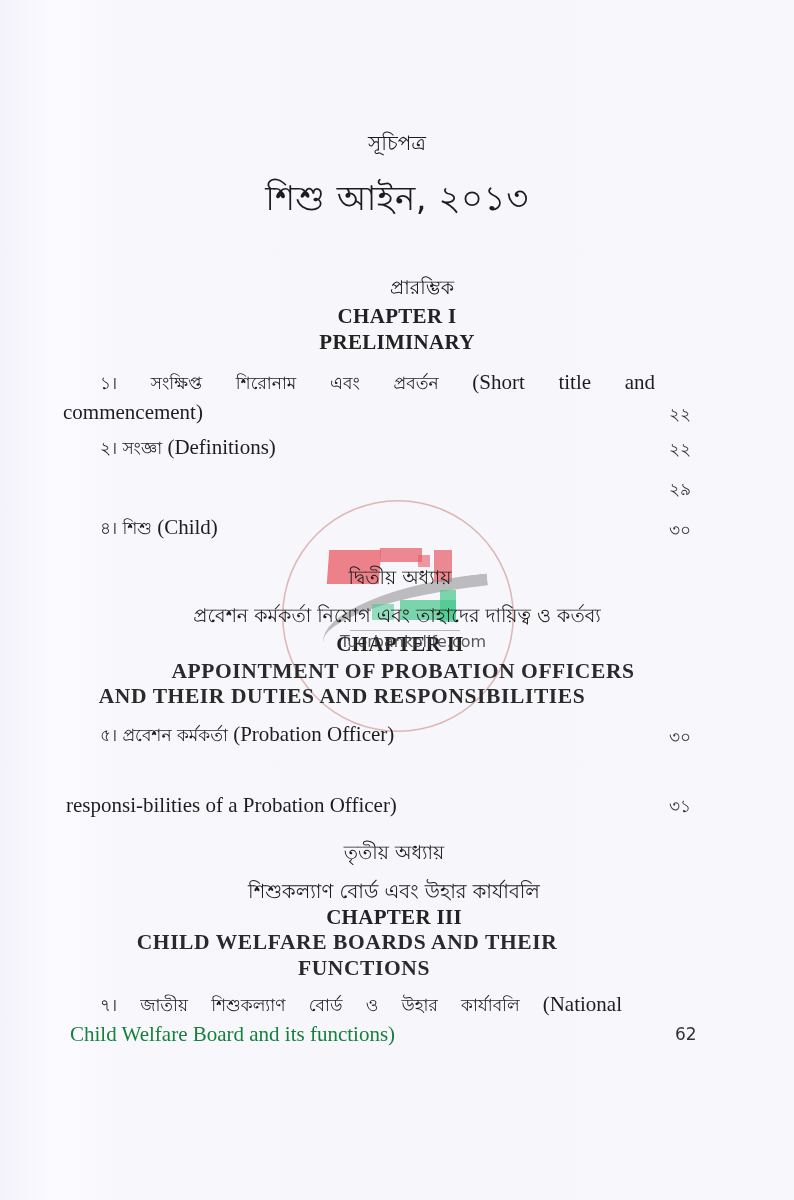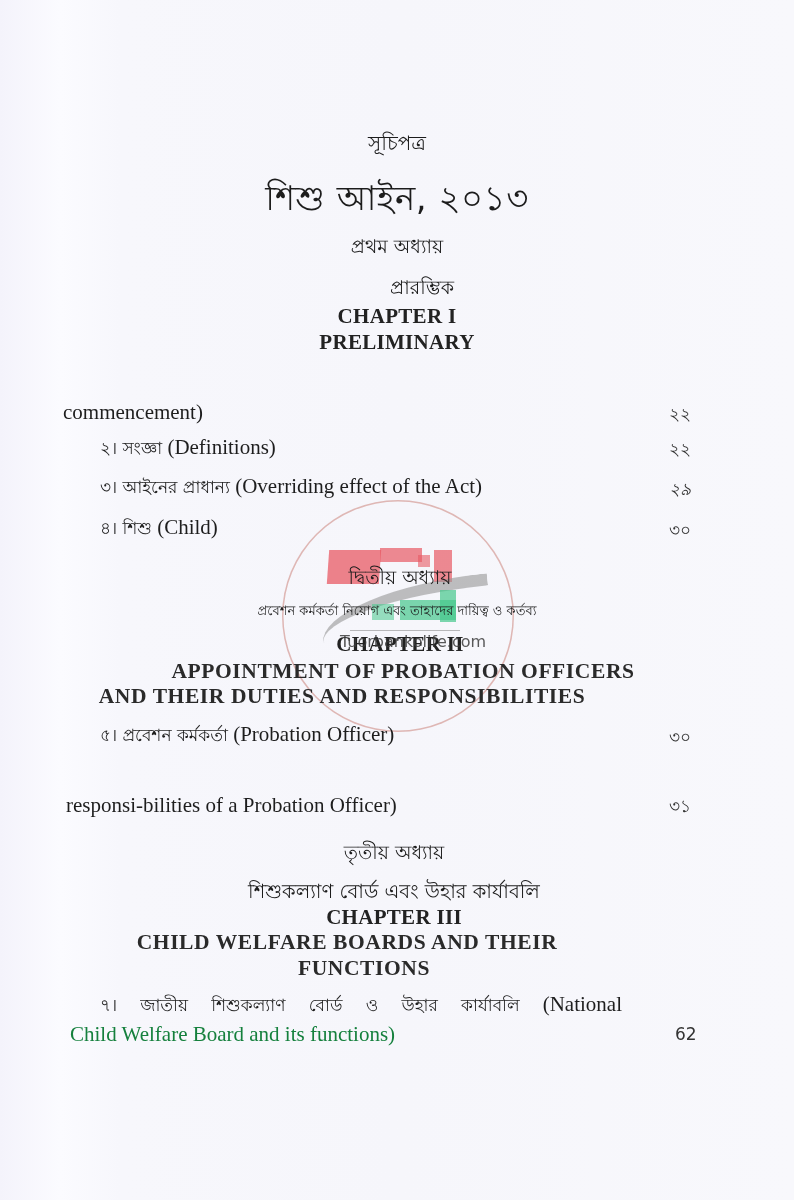--- a/index.html
+++ b/index.html
@@ -38,62 +38,61 @@
     .wm-line { position: absolute; left: 350px; top: 630px; width: 110px; height: 1px; background: rgba(120,120,120,0.5); }
   </style>
 </head>
 <body>
 
 <div class="page">
 
   <div class="abs center bn-heading" style="top:128px;">সূচিপত্র</div>
   <div class="abs center bn-title" style="top:172px;">শিশু আইন, ২০১৩</div>
 
-  <div class="abs center bn-sub" style="top:232px;">প্রথম অধ্যায়</div>
   <div class="abs center bn-sub" style="top:273px;padding-left:25px;">প্রারম্ভিক</div>
   <div class="abs center chap-en" style="top:304px;">CHAPTER I</div>
   <div class="abs center chap-en" style="top:330px;">PRELIMINARY</div>
 
+  <div class="abs entry justified" style="left:100px; top:370px;">
+    <span class="bn">১।</span>
+    <span class="bn">সংক্ষিপ্ত শিরোনাম এবং প্রবর্তন</span>
+    <span>(Short title and</span>
+  </div>
   <div class="abs entry" style="left:63px; top:400px;">commencement)</div>
   <div class="abs pg" style="left:669px; top:401px;">২২</div>
 
   <div class="abs entry" style="left:100px; top:435px;">
     <span class="bn">২।</span>
     <span class="bn">সংজ্ঞা</span>
     <span>(Definitions)</span>
   </div>
   <div class="abs pg" style="left:669px; top:436px;">২২</div>
 
-  <div class="abs entry" style="left:100px; top:474px;">
-    <span class="bn">৩।</span>
-    <span class="bn">আইনের প্রাধান্য</span>
-    <span>(Overriding effect of the Act)</span>
-  </div>
-  <div class="abs pg" style="left:669px; top:476px;font-style:italic;">২৯</div>
+  <div class="abs pg" style="left:669px; top:476px;">২৯</div>
 
   <div class="abs entry" style="left:100px; top:515px;">
     <span class="bn">৪।</span>
     <span class="bn">শিশু</span>
     <span>(Child)</span>
   </div>
   <div class="abs pg" style="left:669px; top:517px;">৩০</div>
 
   <div class="wm-ring"></div>
   <div class="wm-red1"></div>
   <div class="wm-red2"></div>
   <div class="wm-red4"></div>
   <div class="wm-red3"></div>
   <div class="wm-swoosh"></div>
   <div class="wm-green3"></div>
   <div class="wm-green1"></div>
   <div class="wm-green2"></div>
   <div class="wm-line"></div>
 
   <div class="abs center bn-sub" style="top:563px; left:3px;">দ্বিতীয় অধ্যায়</div>
-  <div class="abs center bn-sub" style="top:601px; font-size:13px;">প্রবেশন কর্মকর্তা নিয়োগ এবং তাহাদের দায়িত্ব ও কর্তব্য</div>
+  <div class="abs center bn-sub" style="top:601px; font-size:19px;">প্রবেশন কর্মকর্তা নিয়োগ এবং তাহাদের দায়িত্ব ও কর্তব্য</div>
   <div class="abs center chap-en" style="top:632px; left:3px;">CHAPTER II</div>
   <div class="wm-text">Tuorbankolife.com</div>
   <div class="abs center chap-en-big" style="top:659px; left:6px;">APPOINTMENT OF PROBATION OFFICERS</div>
   <div class="abs center chap-en-big" style="top:684px; left:-55px; width:794px;">AND THEIR DUTIES AND RESPONSIBILITIES</div>
 
   <div class="abs entry" style="left:100px; top:722px;">
     <span class="bn">৫।</span>
     <span class="bn">প্রবেশন কর্মকর্তা</span>
     <span>(Probation Officer)</span>
   </div>

